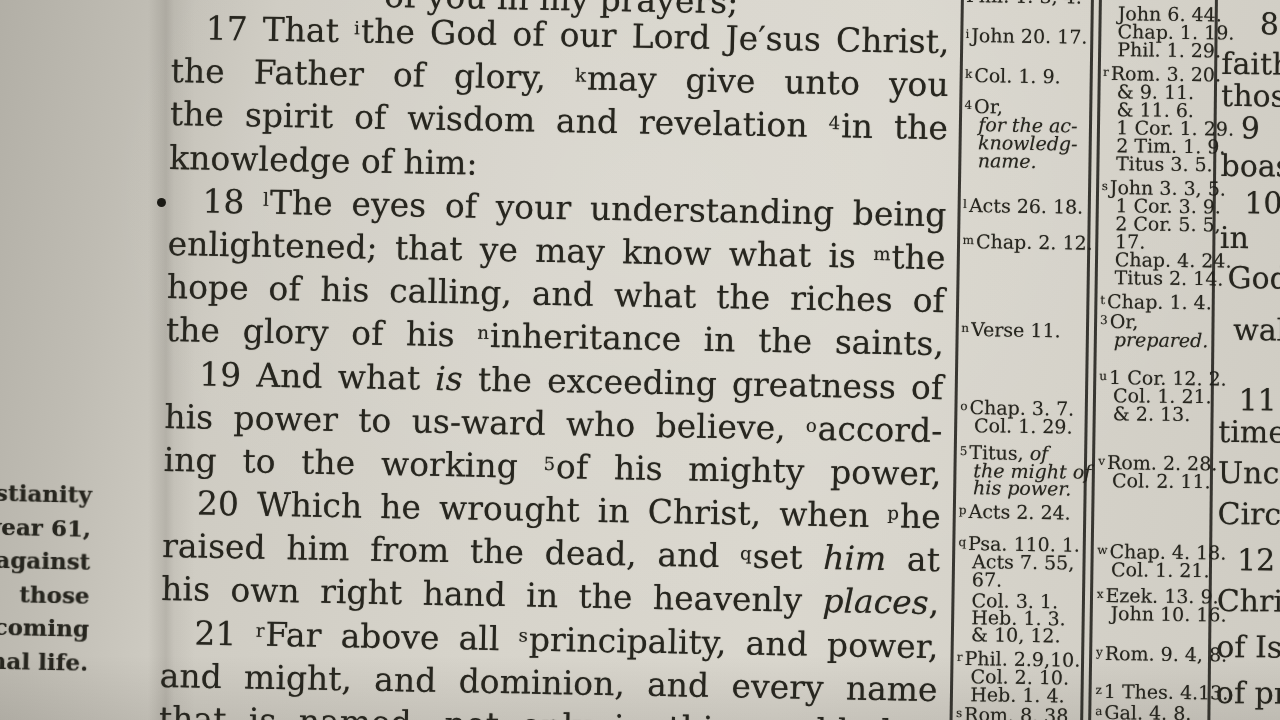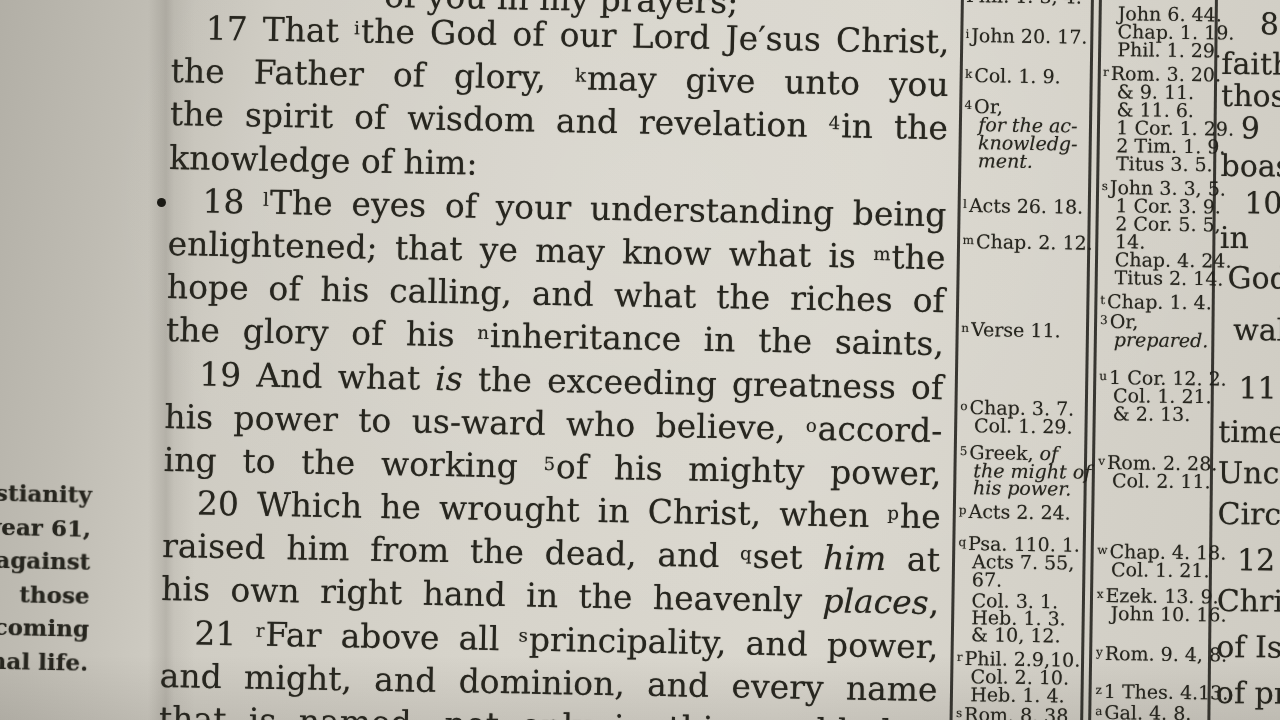--- a/index.html
+++ b/index.html
@@ -84,27 +84,27 @@
     </div>
 
   <div class="rule rule1"></div>
   <div class="refcol refcol1 ink" id="refCol1">
       <div class="refline" style="top: -14px;"><span>Phil. 1. 3, 4.</span></div>
       <div class="refline" style="top: 26px;"><span class="sp">i</span><span>John 20. 17.</span></div>
       <div class="refline" style="top: 66px;"><span class="sp">k</span><span>Col. 1. 9.</span></div>
       <div class="refline" style="top: 97px;"><span class="sp">4</span><span>Or,</span></div>
       <div class="refline cont" style="top: 115px;"><span class="it">for the ac-</span></div>
       <div class="refline cont" style="top: 133px;"><span class="it">knowledg-</span></div>
-      <div class="refline cont" style="top: 151px;"><span class="it">ment.</span></div>
+      <div class="refline cont" style="top: 151px;"><span class="it">name.</span></div>
       <div class="refline" style="top: 196px;"><span class="sp">l</span><span>Acts 26. 18.</span></div>
       <div class="refline" style="top: 232px;"><span class="sp">m</span><span>Chap. 2. 12.</span></div>
       <div class="refline" style="top: 320px;"><span class="sp">n</span><span>Verse 11.</span></div>
       <div class="refline" style="top: 398px;"><span class="sp">o</span><span>Chap. 3. 7.</span></div>
       <div class="refline cont" style="top: 416px;"><span>Col. 1. 29.</span></div>
-      <div class="refline" style="top: 443px;"><span class="sp">5</span><span>Greek, </span><span class="it">of</span></div>
+      <div class="refline" style="top: 443px;"><span class="sp">5</span><span>Titus, </span><span class="it">of</span></div>
       <div class="refline cont" style="top: 461px;"><span class="it">the might of</span></div>
       <div class="refline cont" style="top: 478px;"><span class="it">his power.</span></div>
       <div class="refline" style="top: 502px;"><span class="sp">p</span><span>Acts 2. 24.</span></div>
       <div class="refline" style="top: 534px;"><span class="sp">q</span><span>Psa. 110. 1.</span></div>
       <div class="refline cont" style="top: 552px;"><span>Acts 7. 55,</span></div>
       <div class="refline cont" style="top: 570px;"><span>67.</span></div>
       <div class="refline cont" style="top: 591px;"><span>Col. 3. 1.</span></div>
       <div class="refline cont" style="top: 608px;"><span>Heb. 1. 3.</span></div>
       <div class="refline cont" style="top: 625px;"><span>&amp; 10, 12.</span></div>
       <div class="refline" style="top: 649px;"><span class="sp">r</span><span>Phil. 2.9,10.</span></div>
@@ -120,21 +120,21 @@
       <div class="refline cont" style="top: 40px;"><span>Phil. 1. 29.</span></div>
       <div class="refline" style="top: 64px;"><span class="sp">r</span><span>Rom. 3. 20.</span></div>
       <div class="refline cont" style="top: 82px;"><span>&amp; 9. 11.</span></div>
       <div class="refline cont" style="top: 100px;"><span>&amp; 11. 6.</span></div>
       <div class="refline cont" style="top: 118px;"><span>1 Cor. 1. 29.</span></div>
       <div class="refline cont" style="top: 136px;"><span>2 Tim. 1. 9.</span></div>
       <div class="refline cont" style="top: 154px;"><span>Titus 3. 5.</span></div>
       <div class="refline" style="top: 178px;"><span class="sp">s</span><span>John 3. 3, 5.</span></div>
       <div class="refline cont" style="top: 196px;"><span>1 Cor. 3. 9.</span></div>
       <div class="refline cont" style="top: 214px;"><span>2 Cor. 5. 5,</span></div>
-      <div class="refline cont" style="top: 232px;"><span>14.</span></div>
+      <div class="refline cont" style="top: 232px;"><span>17.</span></div>
       <div class="refline cont" style="top: 250px;"><span>Chap. 4. 24.</span></div>
       <div class="refline cont" style="top: 268px;"><span>Titus 2. 14.</span></div>
       <div class="refline" style="top: 292px;"><span class="sp">t</span><span>Chap. 1. 4.</span></div>
       <div class="refline" style="top: 312px;"><span class="sp">3</span><span>Or,</span></div>
       <div class="refline cont" style="top: 330px;"><span class="it">prepared.</span></div>
       <div class="refline" style="top: 368px;"><span class="sp">u</span><span>1 Cor. 12. 2.</span></div>
       <div class="refline cont" style="top: 386px;"><span>Col. 1. 21.</span></div>
       <div class="refline cont" style="top: 404px;"><span>&amp; 2. 13.</span></div>
       <div class="refline" style="top: 453px;"><span class="sp">v</span><span>Rom. 2. 28.</span></div>
       <div class="refline cont" style="top: 471px;"><span>Col. 2. 11.</span></div>
@@ -151,21 +151,21 @@
   <div class="rightcol ink" id="rightCol">
       <div class="rline" style="top: 4px; left: 38px;">8</div>
       <div class="rline" style="top: 44px; left: 0px;">faith</div>
       <div class="rline" style="top: 76px; left: 0px;">those</div>
       <div class="rline" style="top: 108px; left: 20px;">9</div>
       <div class="rline" style="top: 146px; left: 0px;">boast</div>
       <div class="rline" style="top: 183px; left: 24px;">10</div>
       <div class="rline" style="top: 218px; left: 0px;">in</div>
       <div class="rline" style="top: 258px; left: 8px;">God</div>
       <div class="rline" style="top: 310px; left: 14px;">walk</div>
-      <div class="rline" style="top: 368px; left: 20px; text-align: center;">11</div>
+      <div class="rline" style="top: 380px; left: 20px; text-align: center;">11</div>
       <div class="rline" style="top: 412px; left: 0px;">time</div>
       <div class="rline" style="top: 453px; left: 0px;">Uncir</div>
       <div class="rline" style="top: 494px; left: 0px;">Circu</div>
       <div class="rline" style="top: 540px; left: 20px;">12</div>
       <div class="rline" style="top: 581px; left: 0px;">Chri</div>
       <div class="rline" style="top: 627px; left: 0px;">of Is</div>
       <div class="rline" style="top: 673px; left: 0px;">of pr</div>
     </div>
 </div>
 

